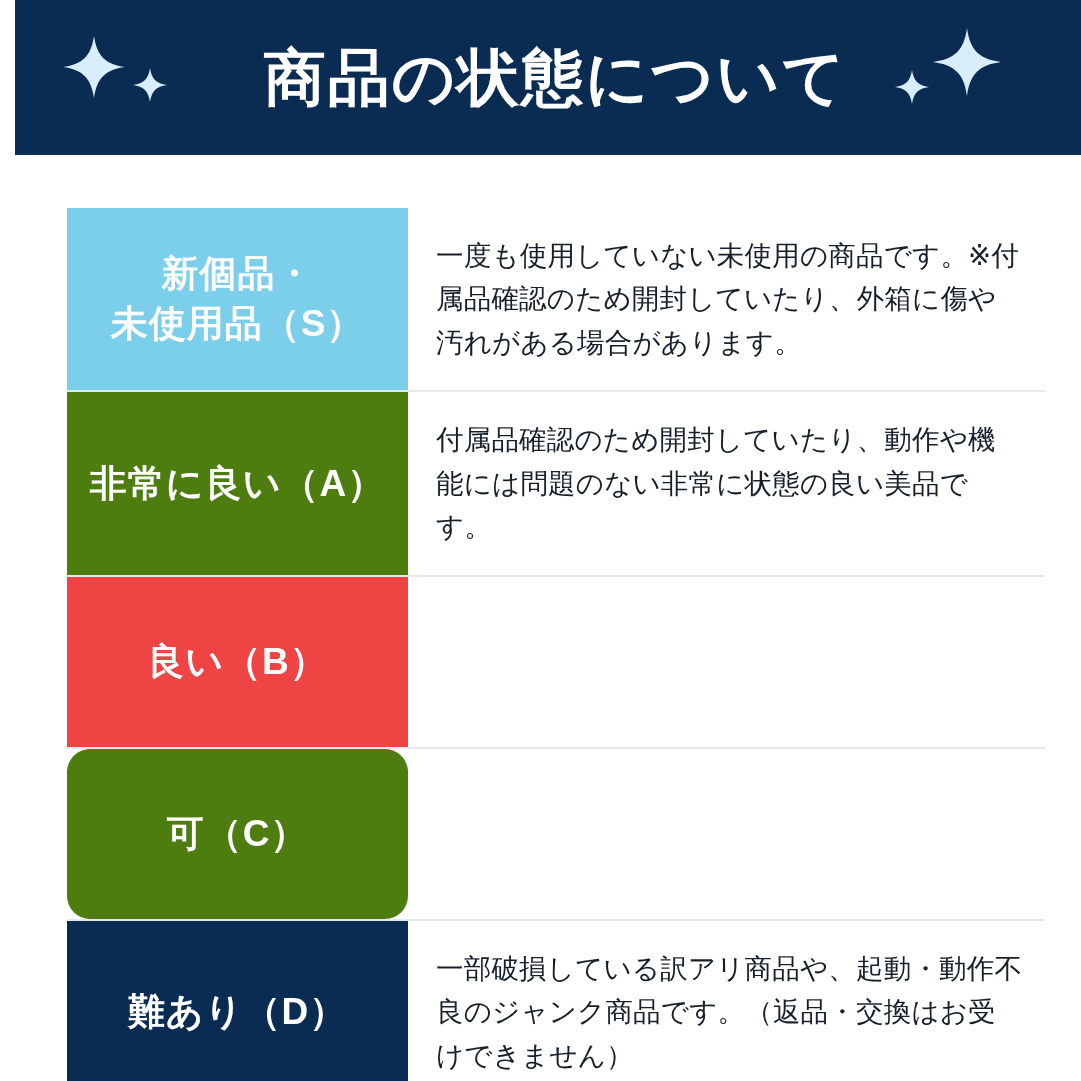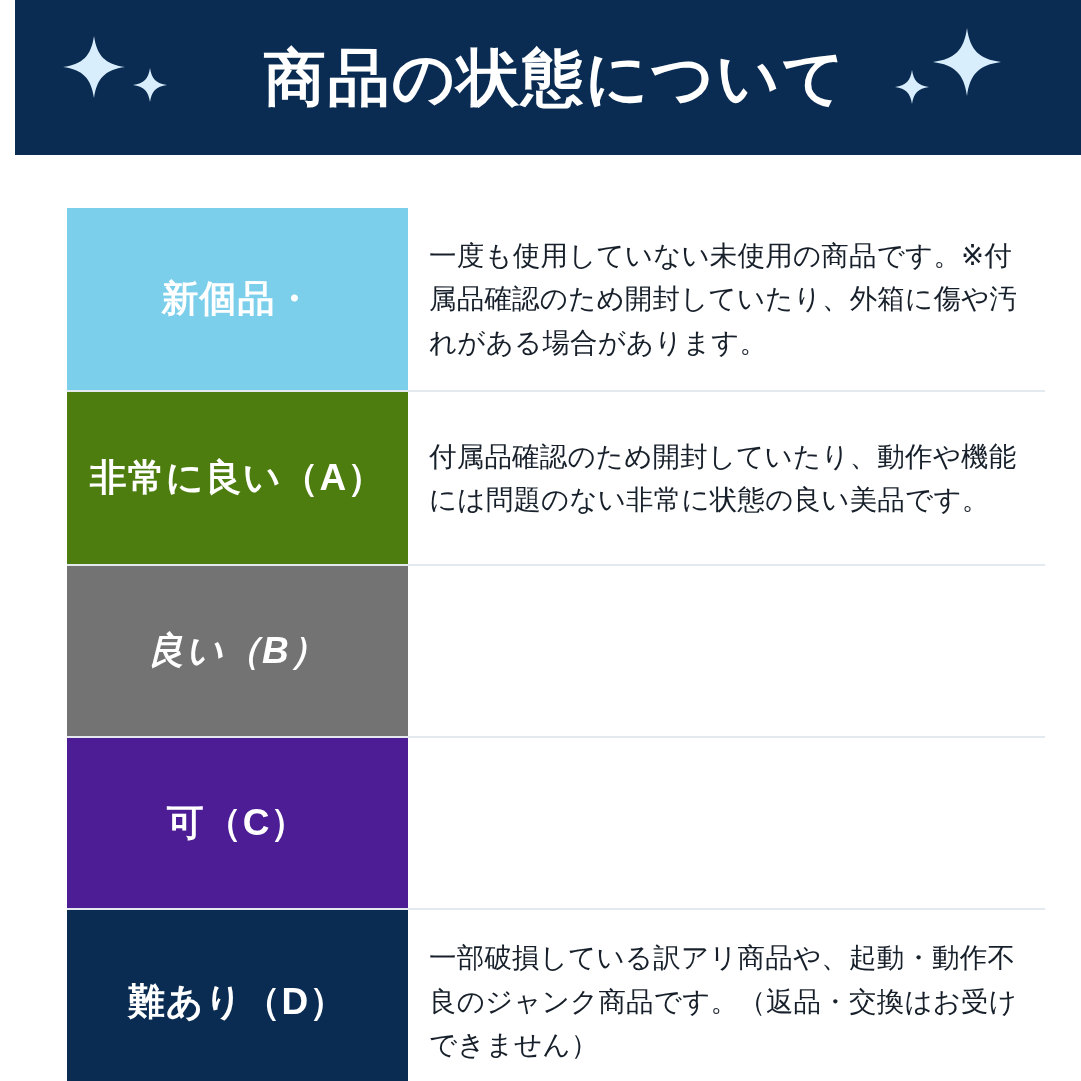--- a/index.html
+++ b/index.html
@@ -76,34 +76,34 @@
     font-weight: bold;
     font-size: 37px;
     line-height: 1.35;
     letter-spacing: 1px;
     box-sizing: border-box;
     padding: 10px 6px;
   }
   .desc {
     flex: 1 1 auto;
     box-sizing: border-box;
-    padding: 26px 22px 26px 21px;
+    padding: 26px 22px 26px 28px;
     display: flex;
     align-items: center;
     color: #17202a;
     font-size: 27.5px;
     line-height: 1.58;
     letter-spacing: 0.2px;
   }
   .desc p { margin: 0; }
 
   .r0 .grade { background: #7ccfeb; }
   .r1 .grade { background: #4d7c0f; }
-  .r2 .grade { background: #737373; font-style: italic; }
-  .r3 .grade { background: #4c1d95; }
+  .r2 .grade { background: #ef4444; }
+  .r3 .grade { background: #4d7c0f; border-radius: 23px; }
   .r4 .grade { background: #0a2c53; }
 
   .r0 { min-height: 164px; }
   .r1 { min-height: 172px; }
   .r2 { min-height: 170px; }
   .r3 { min-height: 170px; }
   .r4 { min-height: 168px; }
 </style>
 </head>
 <body>
@@ -135,20 +135,21 @@
       </svg>
     </span>
   </div>
 
   <div class="table-wrap">
 
     <div class="row r0">
       <div class="grade">
         <span>
           <span>新個品・</span><br>
+          <span>未使用品（S）</span>
         </span>
       </div>
       <div class="desc">
         <p>一度も使用していない未使用の商品です。※付属品確認のため開封していたり、外箱に傷や汚れがある場合があります。</p>
       </div>
     </div>
 
     <div class="row r1">
       <div class="grade">
         <span>非常に良い（A）</span>

